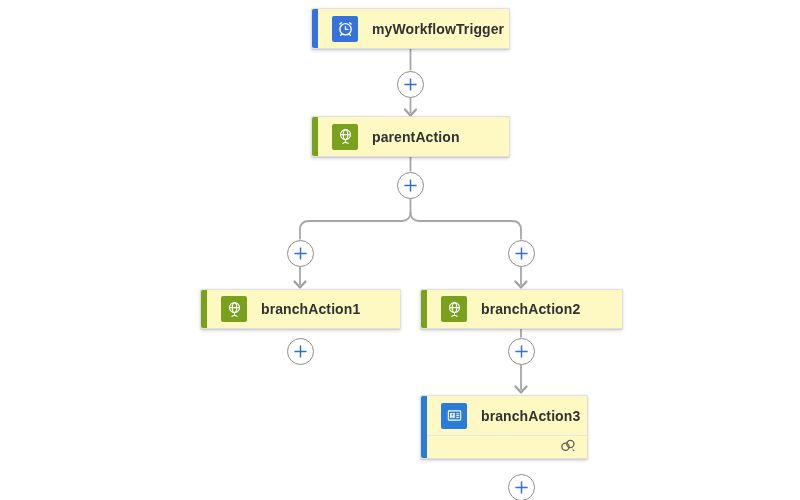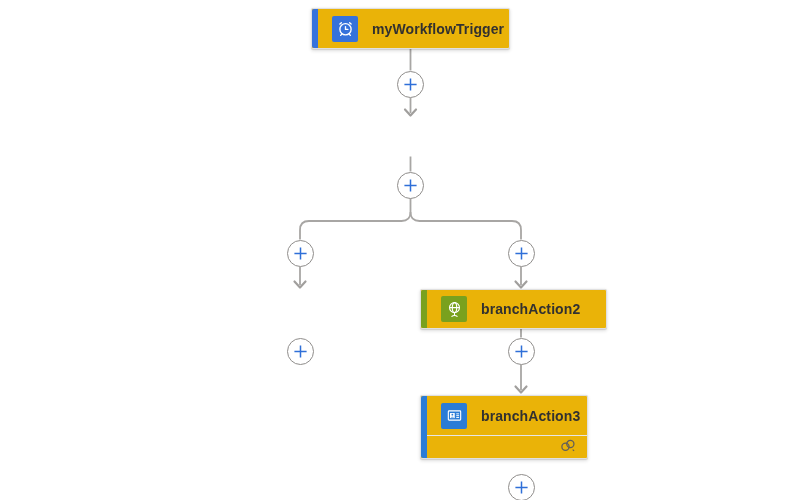--- a/index.html
+++ b/index.html
@@ -7,21 +7,21 @@
   body {
     background:#ffffff;
     font-family:"Liberation Sans","DejaVu Sans",sans-serif;
     position:relative;
   }
   #canvas { position:absolute; inset:0; }
   #connectors { position:absolute; left:0; top:0; pointer-events:none; }
 
   .node {
     position:absolute;
-    background:#eab308;
+    background:#fef9c3;
     border:1px solid #e0e0e0;
     border-radius:2px;
     box-shadow:0 1.6px 3.6px rgba(0,0,0,.13), 0 .3px .9px rgba(0,0,0,.10);
     display:flex;
     align-items:stretch;
     cursor:pointer;
   }
   .accent {
     width:6px;
     flex:0 0 6px;
@@ -116,35 +116,69 @@
             <path d="M17.2 4.6 L19.1 6.4"></path>
             <path d="M7.1 19.3 L5.9 20.7"></path>
             <path d="M16.9 19.3 L18.1 20.7"></path>
           </svg>
         </div>
         <div class="node-label">myWorkflowTrigger</div>
       </div>
     </div>
   </div>
 
-
-
-  <div class="node" style="left:420px;top:289px;width:187px;height:40px">
+  <div class="node" style="left:311px;top:116px;width:199px;height:41px">
     <div class="accent" style="background: rgb(121, 161, 30);"></div>
     <div class="node-body">
       <div class="node-row">
         <div class="icon-box" style="background: rgb(121, 161, 30);">
           <svg width="19" height="19" viewBox="0 0 24 24" fill="none" stroke="#ffffff" stroke-width="1.4" stroke-linecap="round">
             <circle cx="12" cy="9.6" r="6.3"></circle>
             <ellipse cx="12" cy="9.6" rx="2.8" ry="6.3"></ellipse>
             <path d="M5.8 9.6 H18.2"></path>
             <path d="M12 15.9 V18.6"></path>
             <path d="M8.7 20.6 C10 19.2 14 19.2 15.3 20.6"></path>
           </svg>
         </div>
+        <div class="node-label">parentAction</div>
+      </div>
+    </div>
+  </div>
+
+  <div class="node" style="left:200px;top:289px;width:201px;height:40px">
+    <div class="accent" style="background: rgb(121, 161, 30);"></div>
+    <div class="node-body">
+      <div class="node-row">
+        <div class="icon-box" style="background: rgb(121, 161, 30);">
+          <svg width="19" height="19" viewBox="0 0 24 24" fill="none" stroke="#ffffff" stroke-width="1.4" stroke-linecap="round">
+            <circle cx="12" cy="9.6" r="6.3"></circle>
+            <ellipse cx="12" cy="9.6" rx="2.8" ry="6.3"></ellipse>
+            <path d="M5.8 9.6 H18.2"></path>
+            <path d="M12 15.9 V18.6"></path>
+            <path d="M8.7 20.6 C10 19.2 14 19.2 15.3 20.6"></path>
+          </svg>
+        </div>
+        <div class="node-label">branchAction1</div>
+      </div>
+    </div>
+  </div>
+
+  <div class="node" style="left:420px;top:289px;width:203px;height:40px">
+    <div class="accent" style="background: rgb(121, 161, 30);"></div>
+    <div class="node-body">
+      <div class="node-row">
+        <div class="icon-box" style="background: rgb(121, 161, 30);">
+          <svg width="19" height="19" viewBox="0 0 24 24" fill="none" stroke="#ffffff" stroke-width="1.4" stroke-linecap="round">
+            <circle cx="12" cy="9.6" r="6.3"></circle>
+            <ellipse cx="12" cy="9.6" rx="2.8" ry="6.3"></ellipse>
+            <path d="M5.8 9.6 H18.2"></path>
+            <path d="M12 15.9 V18.6"></path>
+            <path d="M8.7 20.6 C10 19.2 14 19.2 15.3 20.6"></path>
+          </svg>
+        </div>
         <div class="node-label">branchAction2</div>
       </div>
     </div>
   </div>
 
   <div class="node" style="left:420px;top:395px;width:168px;height:64px">
     <div class="accent" style="background: rgb(43, 124, 214);"></div>
     <div class="node-body">
       <div class="node-row">
         <div class="icon-box" style="background: rgb(43, 124, 214);">

